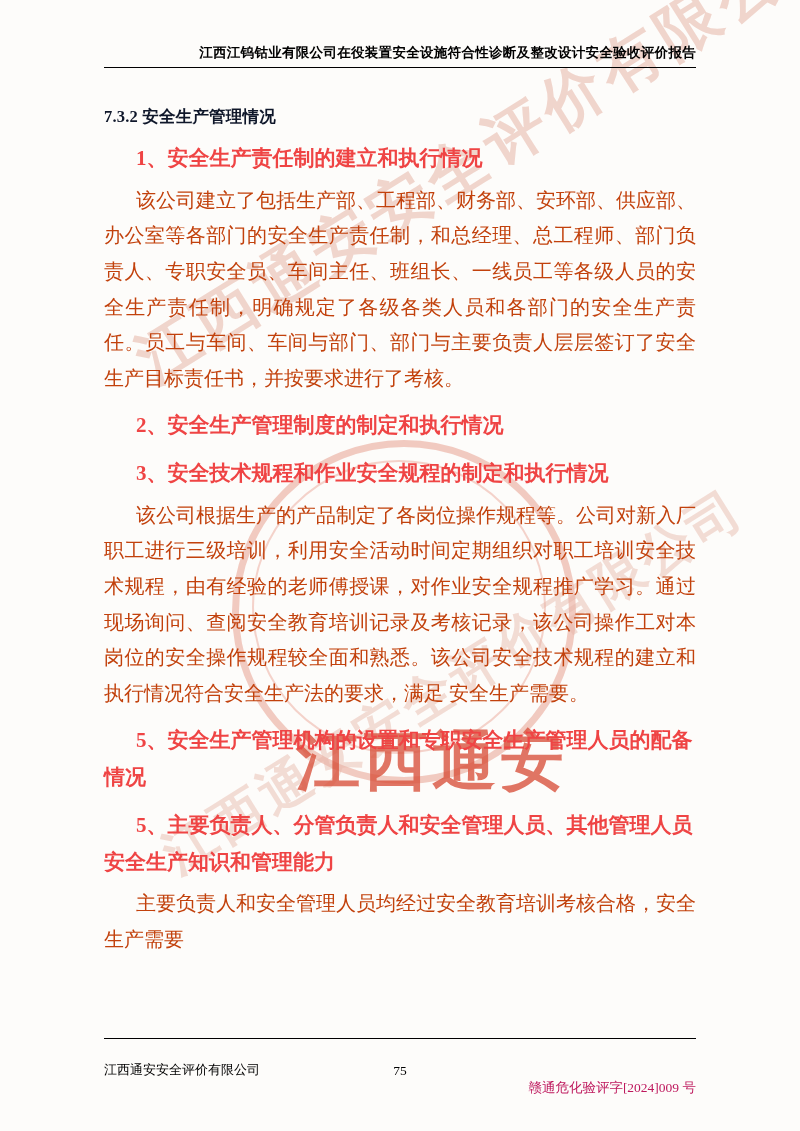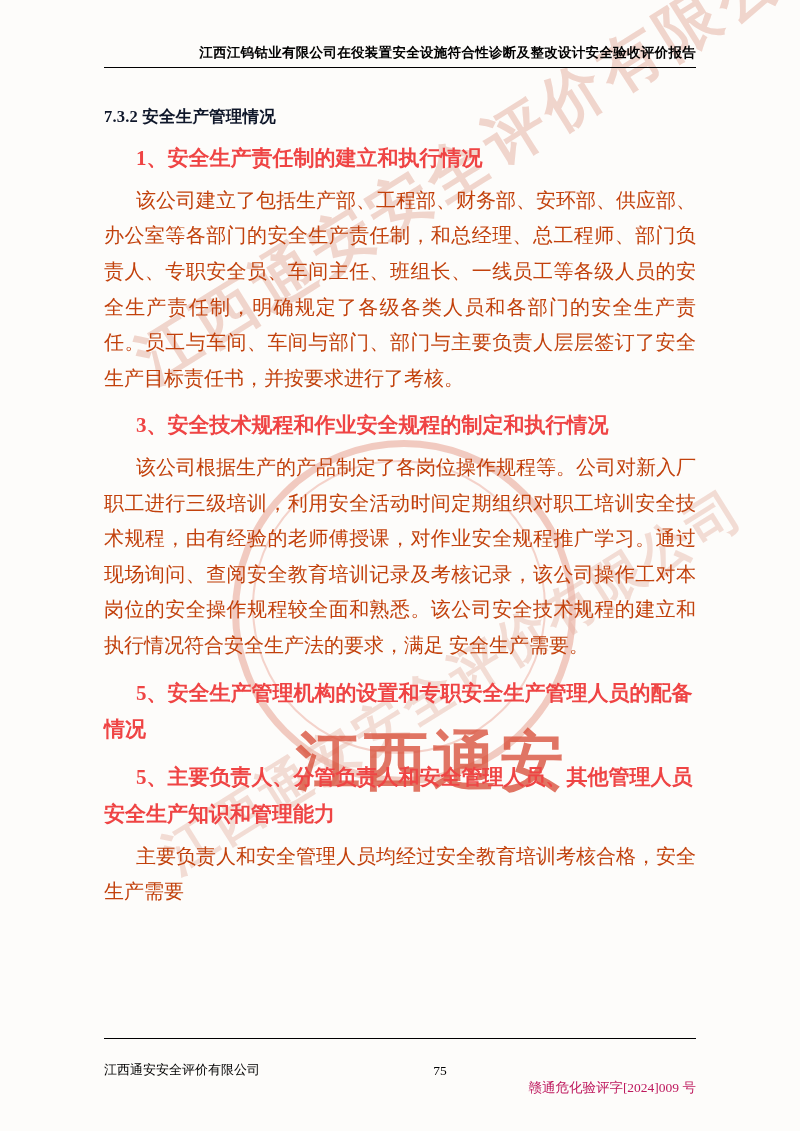--- a/index.html
+++ b/index.html
@@ -167,21 +167,20 @@
     color: #000;
     white-space: nowrap;
   }
   .footer-center {
     font-size: 13.5px;
     color: #000;
     position: absolute;
     left: 50%;
     transform: translateX(-50%);
     bottom: 52px;
-    margin-left: 40px;
   }
   .footer-right {
     font-size: 13.5px;
     color: #be185d;
     white-space: nowrap;
     margin-bottom: -18px;
   }
 </style>
 </head>
 <body>
@@ -200,20 +199,21 @@
     <div class="header-title">江西江钨钴业有限公司在役装置安全设施符合性诊断及整改设计安全验收评价报告</div>
     <div class="header-rule"></div>
   </div>
 
   <div class="content">
     <div class="sec-title">7.3.2 安全生产管理情况</div>
 
     <div class="sub-title">1、安全生产责任制的建立和执行情况</div>
     <p class="para">该公司建立了包括生产部、工程部、财务部、安环部、供应部、办公室等各部门的安全生产责任制，和总经理、总工程师、部门负责人、专职安全员、车间主任、班组长、一线员工等各级人员的安全生产责任制，明确规定了各级各类人员和各部门的安全生产责任。员工与车间、车间与部门、部门与主要负责人层层签订了安全生产目标责任书，并按要求进行了考核。</p>
 
+    <div class="sub-title">2、安全生产管理制度的制定和执行情况</div>
 
     <div class="sub-title">3、安全技术规程和作业安全规程的制定和执行情况</div>
     <p class="para">该公司根据生产的产品制定了各岗位操作规程等。公司对新入厂职工进行三级培训，利用安全活动时间定期组织对职工培训安全技术规程，由有经验的老师傅授课，对作业安全规程推广学习。通过现场询问、查阅安全教育培训记录及考核记录，该公司操作工对本岗位的安全操作规程较全面和熟悉。该公司安全技术规程的建立和执行情况符合安全生产法的要求，满足 安全生产需要。</p>
 
     <div class="sub-title">5、安全生产管理机构的设置和专职安全生产管理人员的配备情况</div>
 
     <div class="sub-title">5、主要负责人、分管负责人和安全管理人员、其他管理人员安全生产知识和管理能力</div>
     <p class="para">主要负责人和安全管理人员均经过安全教育培训考核合格，安全生产需要</p>
   </div>
 

